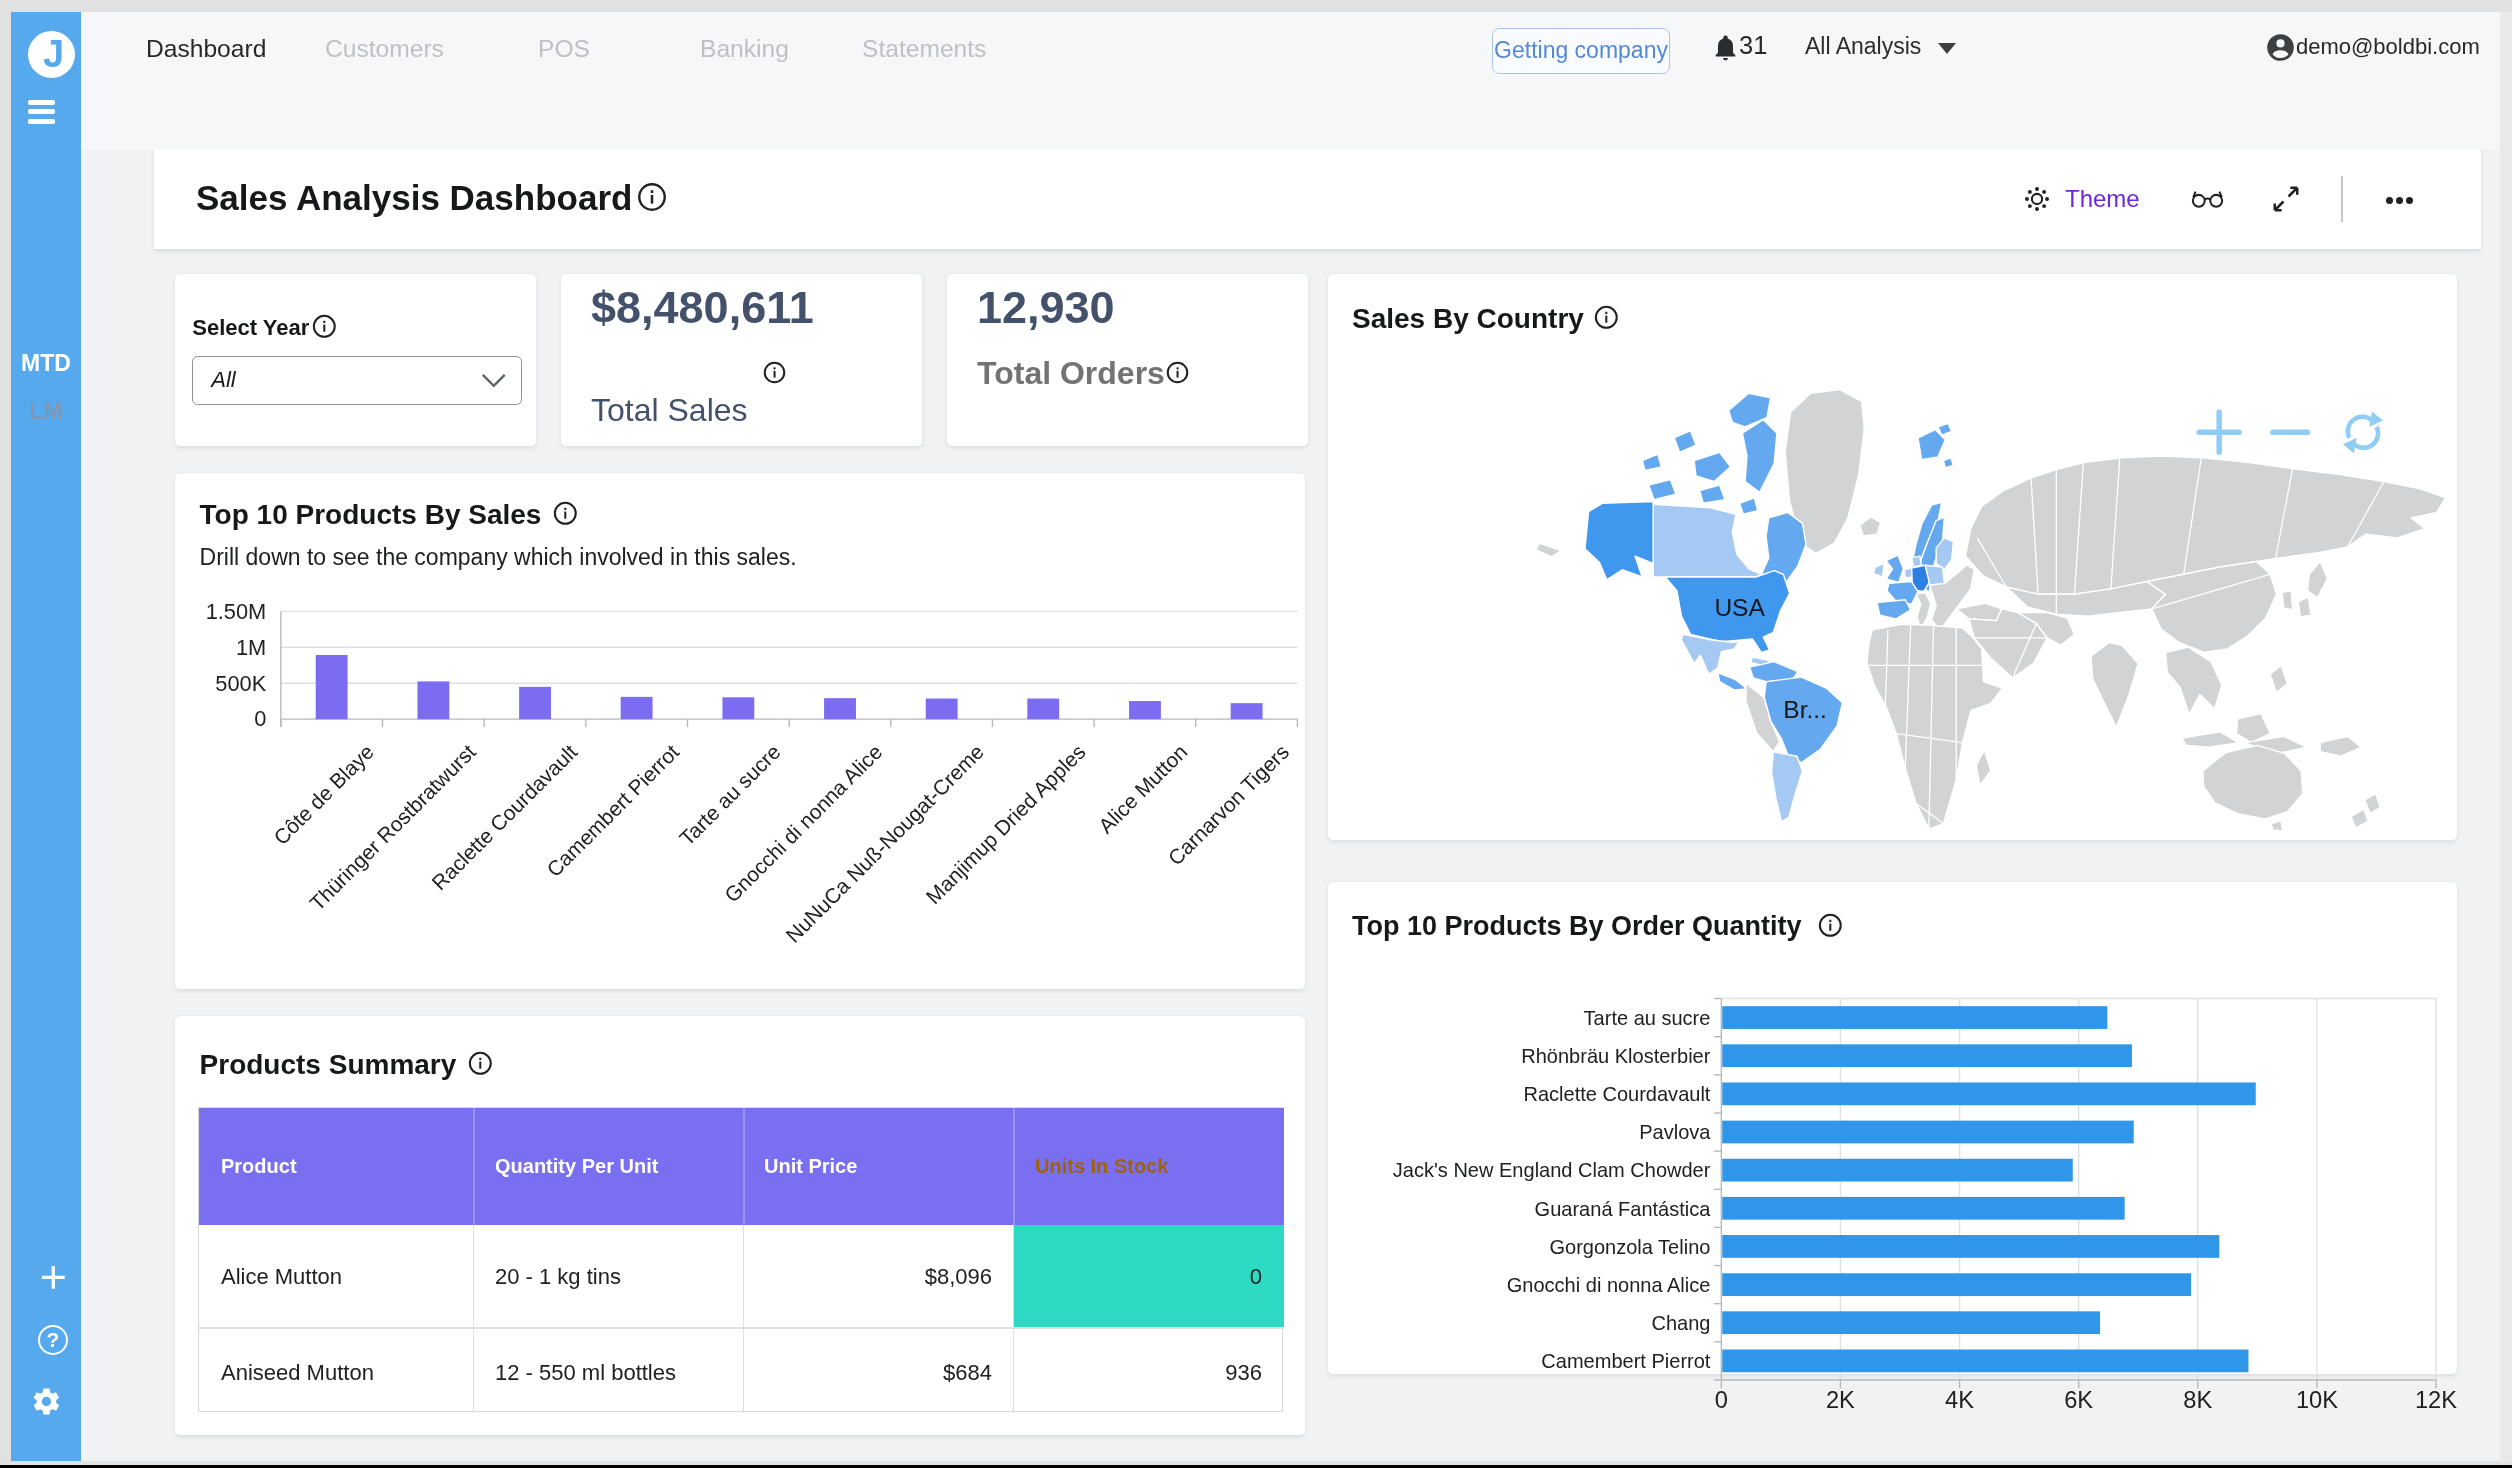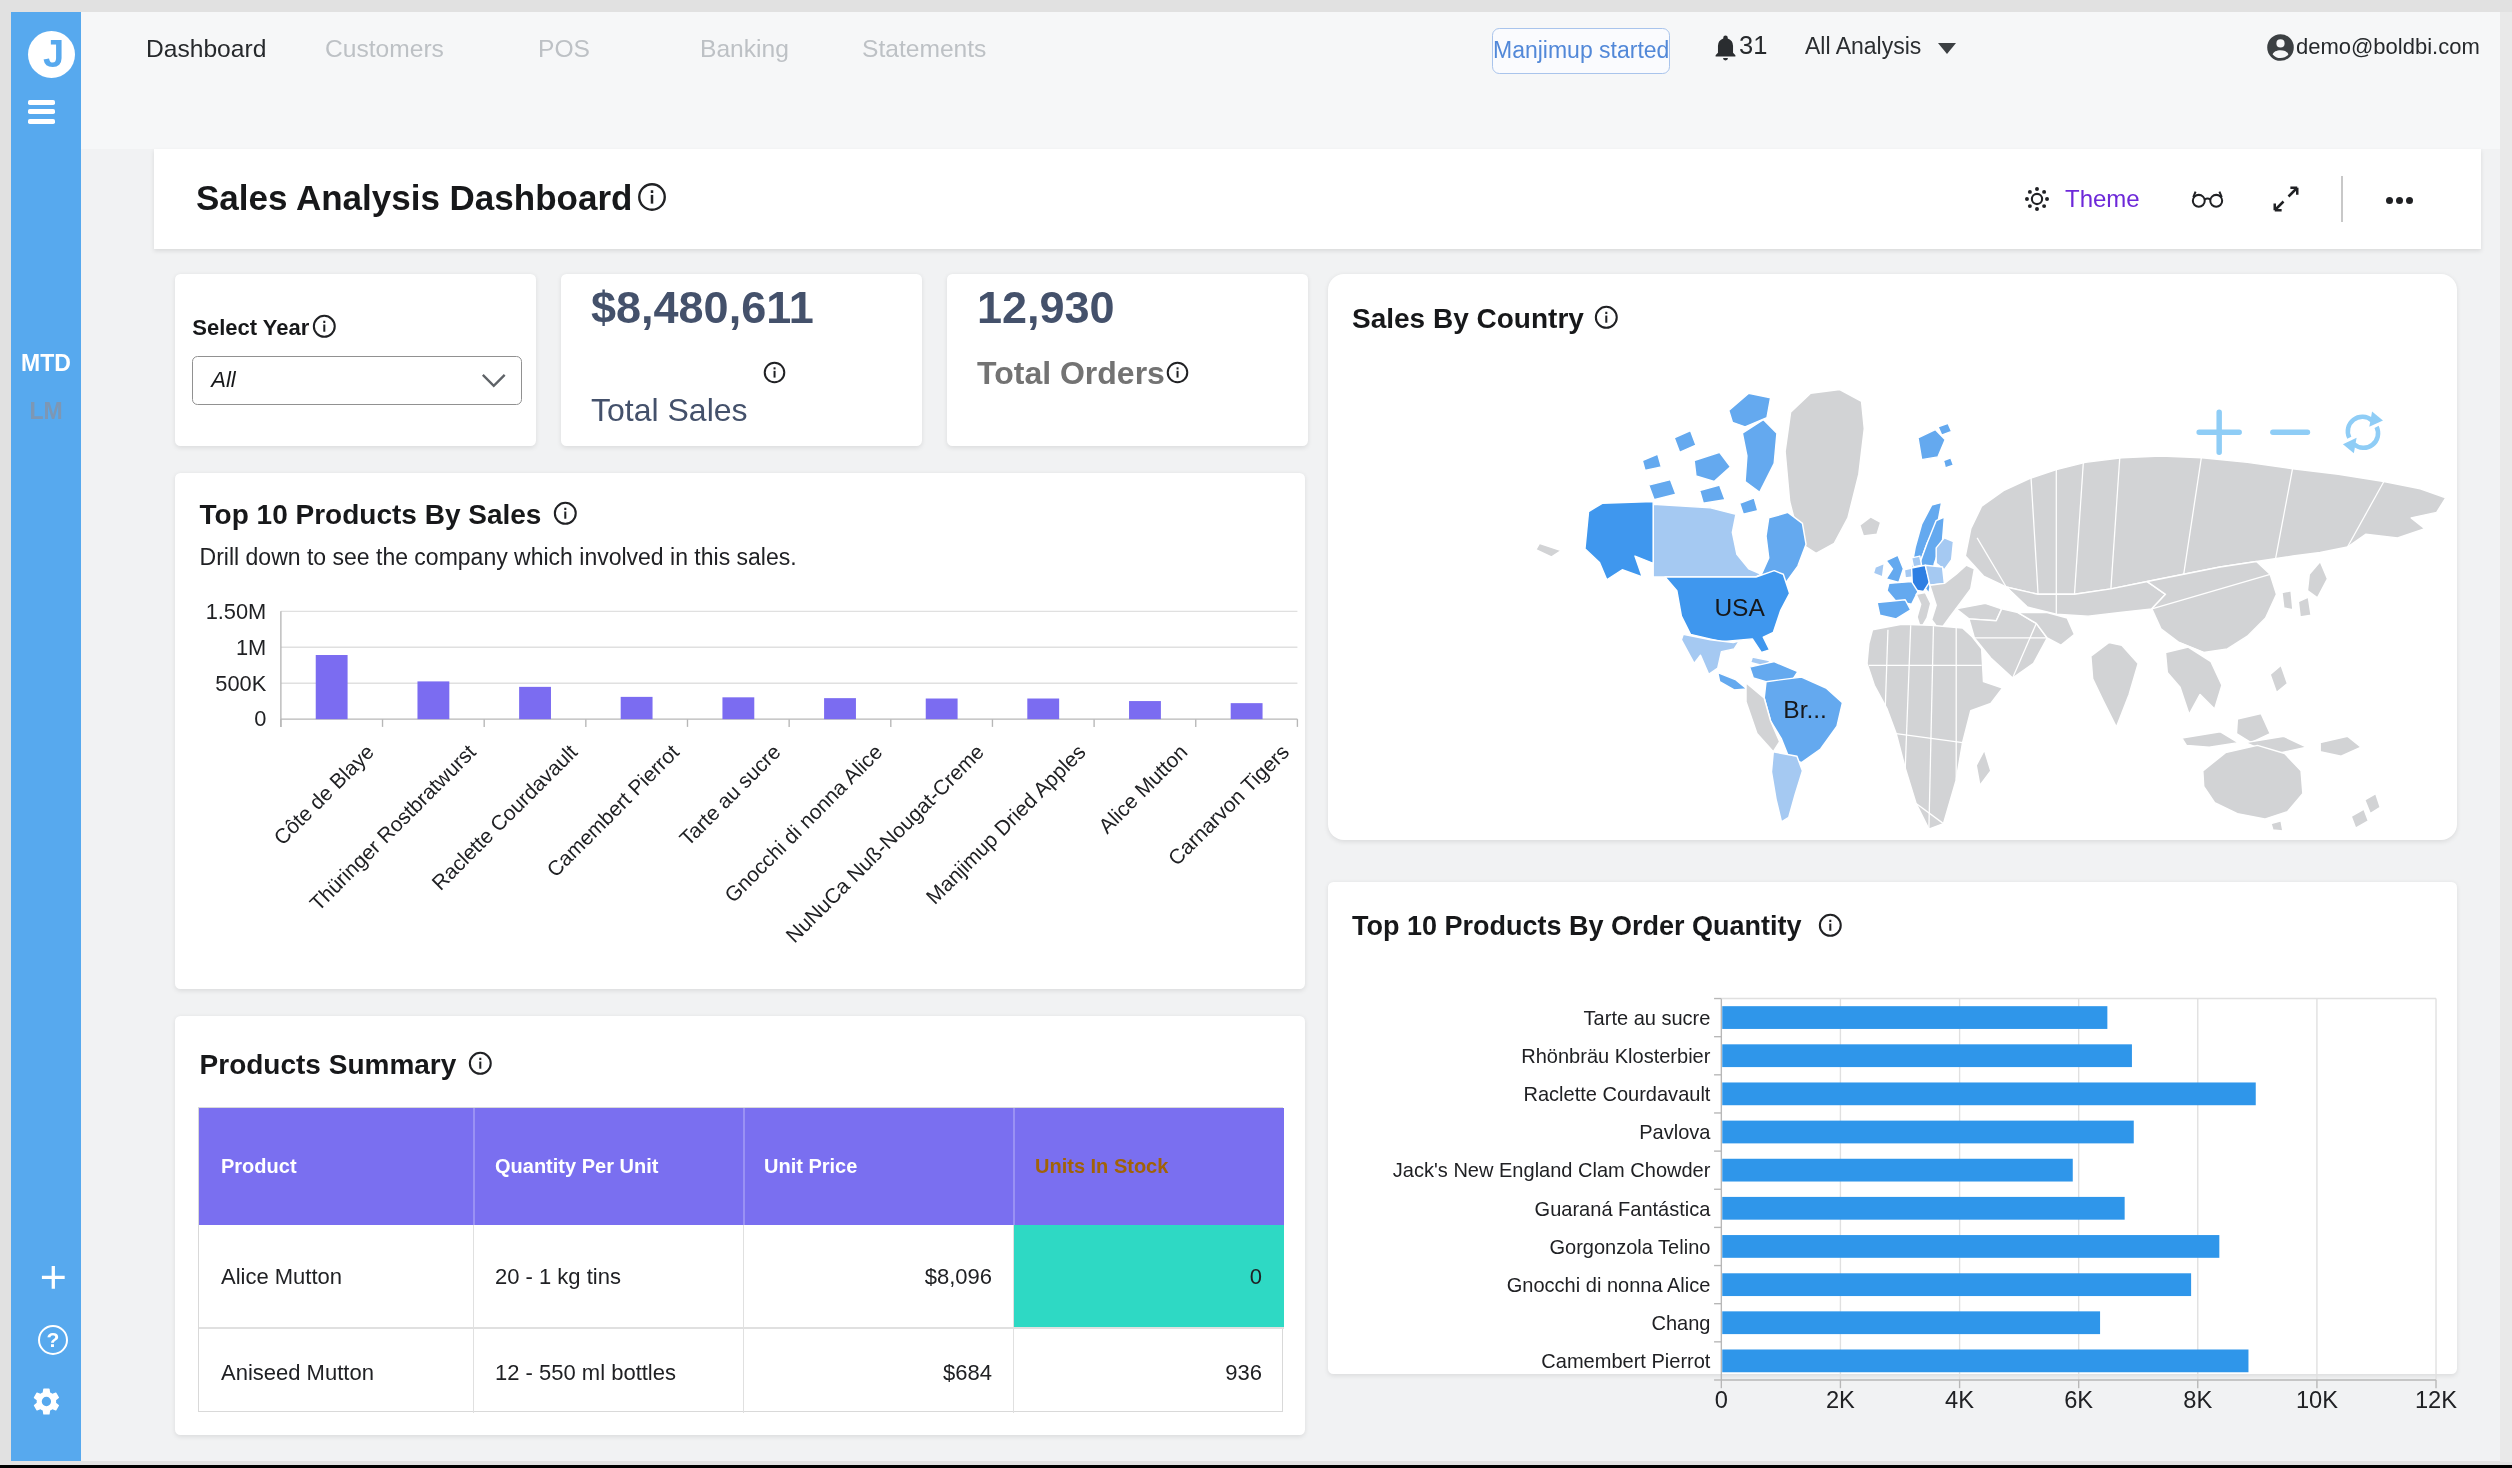--- a/index.html
+++ b/index.html
@@ -35,21 +35,21 @@
       </svg>
   </div>
 </div>
 
 <div class="abs nav" style="left:146px; color:#26292c; font-weight:500;">Dashboard</div>
 <div class="abs nav" style="left:325px;">Customers</div>
 <div class="abs nav" style="left:538px;">POS</div>
 <div class="abs nav" style="left:700px;">Banking</div>
 <div class="abs nav" style="left:862px;">Statements</div>
 
-<div class="abs" style="left:1492px; top:28px; width:178px; height:46px; border:1.8px solid #a9c4ec; border-radius:7.3px; background:#fafbfe; color:#5288d8; font-size:23px; text-align:center; line-height:43px; white-space:nowrap;">Manjimup started</div>
+<div class="abs" style="left:1492px; top:28px; width:178px; height:46px; border:1.8px solid #a9c4ec; border-radius:7.3px; background:#fafbfe; color:#5288d8; font-size:23px; text-align:center; line-height:43px; white-space:nowrap;">Getting company</div>
 
 <svg class="abs" style="left:1712px; top:32px;" width="27" height="33" viewBox="0 0 24 26">
     <path fill="#2a2d30" d="M12 1.5a2 2 0 012 2v.5a7 7 0 014.7 6.6v6.1l2.1 2.3v1H3.2v-1l2.1-2.3v-6.1A7 7 0 0110 4v-.5a2 2 0 012-2z"></path>
     <path fill="#2a2d30" d="M9.8 21.5h4.4a2.2 2.2 0 01-4.4 0z"></path>
   </svg>
 <div class="abs" style="left:1739px; top:31px; font-size:25.5px; font-weight:500; color:#26292c;">31</div>
 
 <div class="abs" style="left:1805px; top:33px; font-size:23px; font-weight:500; color:#2b2e31;">All Analysis</div>
 <div class="abs" style="left:1938px; top:43px; width:0; height:0; border-left:9px solid transparent; border-right:9px solid transparent; border-top:11px solid #3c4043;"></div>
 
@@ -211,21 +211,21 @@
 <div style="position:absolute; left:296px; top:156px; font-size:22px; color:#202124;">20 - 1 kg tins</div>
 <div style="position:absolute; left:544px; top:156px; width:249px; text-align:right; font-size:22px; color:#202124;">$8,096</div>
 <div style="position:absolute; left:814px; top:156px; width:249px; text-align:right; font-size:22px; color:#202124;">0</div>
 <div style="position:absolute; left:22px; top:252px; font-size:22px; color:#202124;">Aniseed Mutton</div>
 <div style="position:absolute; left:296px; top:252px; font-size:22px; color:#202124;">12 - 550 ml bottles</div>
 <div style="position:absolute; left:544px; top:252px; width:249px; text-align:right; font-size:22px; color:#202124;">$684</div>
 <div style="position:absolute; left:814px; top:252px; width:249px; text-align:right; font-size:22px; color:#202124;">936</div>
 </div>
 </div>
 
-<div class="card" style="left:1328px; top:274px; width:1129px; height:566px; overflow:hidden;border-radius:16px;">
+<div class="card" style="left:1328px; top:274px; width:1129px; height:566px; overflow:hidden;">
   <div style="position:absolute; left:24px; top:29px; font-size:28px; font-weight:bold; color:#17181a;">Sales By Country</div>
   <svg style="position:absolute; left:266px; top:31px;" width="24.6" height="24.6" viewBox="0 0 24 24">
       <circle cx="12" cy="12" r="10.2" fill="none" stroke="#202124" stroke-width="2"></circle>
       <rect x="11" y="10.3" width="2" height="7" fill="#202124"></rect>
       <rect x="11" y="6.6" width="2" height="2.2" fill="#202124"></rect>
     </svg>
   <svg style="position:absolute; left:0; top:0;" width="1129" height="566" viewBox="0 0 1240 622">
 <g stroke="#fff" stroke-width="1.6" stroke-linejoin="round">
 <path d="M502,195 L508,152 L530,131 L562,127 L586,140 L589,170 L583,220 L571,268 L556,296 L536,307 L519,296 L507,250 Z" fill="#d2d3d5"></path>
 <path d="M440,150 L462,131 L486,136 L482,158 L458,168 L444,163 Z" fill="#64a9ef"></path>

